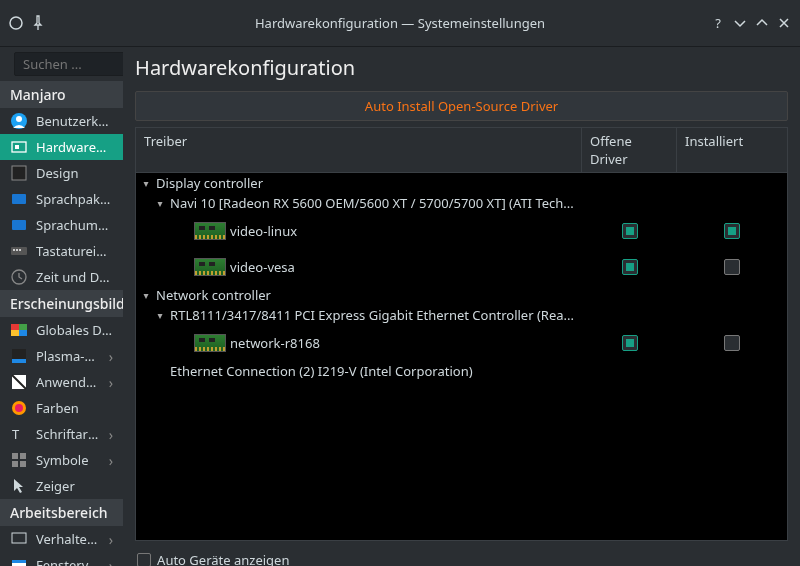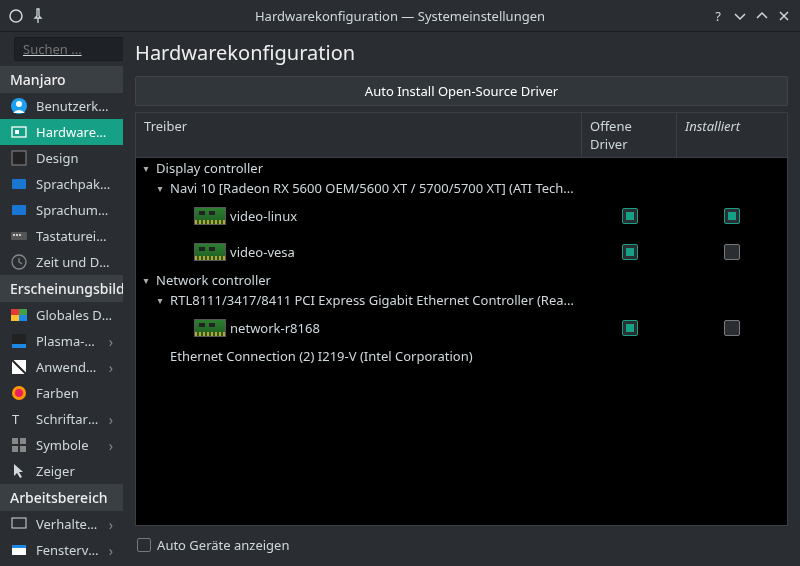--- a/index.html
+++ b/index.html
@@ -1,47 +1,47 @@
 <!DOCTYPE html>
 <html><head>
 <meta charset="utf-8">
 <style>
 * { margin: 0; padding: 0; box-sizing: border-box; font-family: "Noto Sans", "Segoe UI", sans-serif; font-size: 13px; }
 body { background: #2a2e32; color: #cfd8dc; height: 566px; width: 800px; overflow: hidden; }
 
-.titlebar { height: 32px; background: #2a2e32; display: flex; align-items: center; padding: 0 8px; border-bottom: 1px solid #1a1d20; }
+.titlebar { height: 47px; background: #2a2e32; display: flex; align-items: center; padding: 0 8px; border-bottom: 1px solid #1a1d20; }
 .titlebar-left { display: flex; gap: 6px; align-items: center; width: 90px; }
 .titlebar-title { flex: 1; text-align: center; color: #cfd8dc; font-size: 13px; }
 .titlebar-right { display: flex; gap: 6px; align-items: center; width: 90px; justify-content: flex-end; }
 .tb-icon { width: 16px; height: 16px; display: flex; align-items: center; justify-content: center; color: #cfd8dc; cursor: pointer; }
 
 .main { display: flex; height: calc(566px - 32px); }
 .sidebar { width: 205px; background: #2a2e32; display: flex; flex-direction: column; overflow-y: auto; }
-.sidebar-toolbar { display: flex; align-items: flex-start; gap: 6px; padding: 5px 8px; text-decoration: underline; }
+.sidebar-toolbar { display: flex; align-items: flex-start; gap: 6px; padding: 5px 8px; }
 .hamburger { width: 22px; height: 22px; display: flex; flex-direction: column; justify-content: center; gap: 3px; cursor: pointer; }
 .hamburger span { height: 2px; background: #cfd8dc; }
 .search-box { flex: 1; background: #1e2226; border: 1px solid #1a1d20; color: #888; padding: 3px 8px; border-radius: 2px; height: 24px; }
 .home-icon { width: 22px; height: 22px; display: flex; align-items: center; justify-content: center; cursor: pointer; }
 
 .section-header { background: #3a3f44; padding: 4px 10px; color: #eee; font-size: 14px; font-weight: 500; }
 .nav-item { display: flex; align-items: center; padding: 4px 10px; gap: 8px; cursor: pointer; height: 26px; position: relative; }
 .nav-item.active { background: #16a085; color: #fff; }
 .nav-item .nav-icon { width: 18px; height: 18px; display: flex; align-items: center; justify-content: center; flex-shrink: 0; }
 .nav-item .nav-label { flex: 1; white-space: nowrap; overflow: hidden; text-overflow: ellipsis; }
 .nav-item .chev { color: #888; font-size: 14px; }
 
 .content { flex: 1; background: #2a2e32; display: flex; flex-direction: column; padding: 5px 12px 8px 12px; gap: 6px; }
 .content-title { font-size: 20px; color: #eee; padding: 2px 0 4px 0; }
-.auto-btn { background: #31363b; border: 1px solid #444; color: #ffffff; text-align: center; padding: 5px; cursor: pointer; border-radius: 2px; }
+.auto-btn { background: #31363b; border: 1px solid #444; color: #f97316; text-align: center; padding: 5px; cursor: pointer; border-radius: 2px; }
 
 .treeview { flex: 1; border: 1px solid #3a3f44; background: #000000; overflow: auto; }
 .tv-header { display: flex; background: #2a2e32; border-bottom: 1px solid #3a3f44; }
 .tv-col-treiber { flex: 1; padding: 4px 8px; border-right: 1px solid #3a3f44; }
 .tv-col-open { width: 95px; padding: 4px 8px; border-right: 1px solid #3a3f44; }
-.tv-col-inst { width: 110px; padding: 4px 8px; font-style: italic; }
+.tv-col-inst { width: 110px; padding: 4px 8px; }
 .tv-row { display: flex; align-items: center; height: 20px; }
 .tv-row.tall { height: 36px; justify-content: center; }
 .tv-cell-main { flex: 1; display: flex; align-items: center; gap: 4px; padding-right: 8px; white-space: nowrap; overflow: hidden; }
 .tv-cell-open { width: 95px; display: flex; align-items: center; justify-content: center; }
 .tv-cell-inst { width: 110px; display: flex; align-items: center; justify-content: center; }
 .expander { width: 12px; display: inline-flex; justify-content: center; color: #aaa; cursor: pointer; font-size: 10px; }
 .indent0 { padding-left: 4px; }
 .indent1 { padding-left: 18px; }
 .indent2 { padding-left: 58px; }
 .indent3 { padding-left: 34px; }

